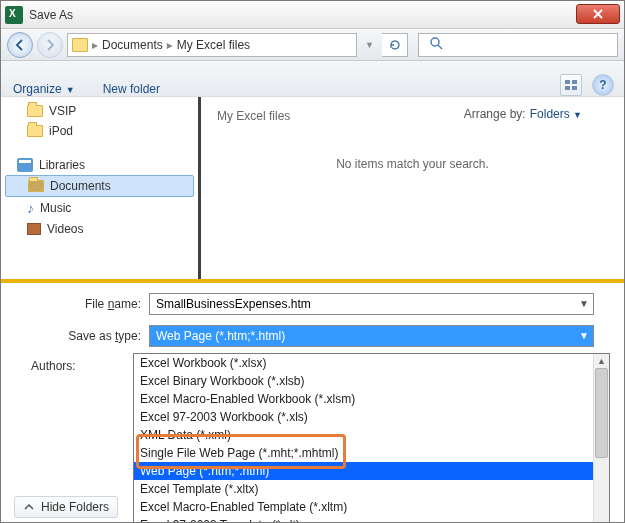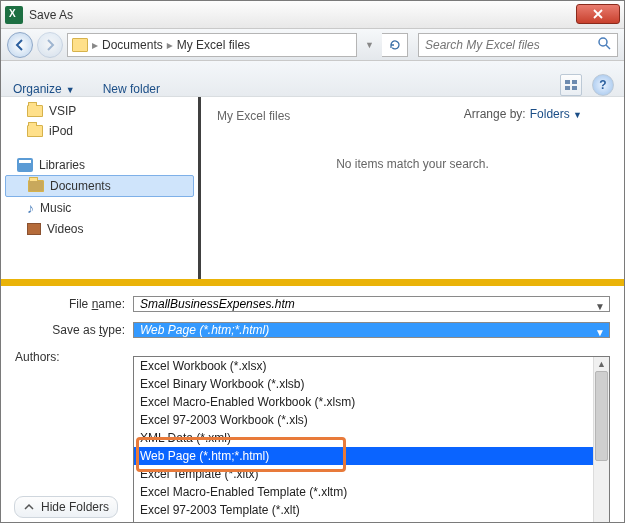--- a/index.html
+++ b/index.html
@@ -39,36 +39,36 @@
 .music-icon { color:#4a7ebb; font-size:14px; }
 .pic-icon { width:16px; height:12px; background:#cfa740; border:1px solid #a58332; }
 .vid-icon { width:14px; height:12px; background:#b56b3a; border:1px solid #8a5130; clip-path: polygon(0 0,100% 0,100% 100%,0 100%); }
 .content { flex:1; padding:10px 16px; }
 .content h2 { color:#1d7a4e; font-size:18px; font-weight:normal; }
 .content .sub { color:#666; margin-top:2px; }
 .arrange { position:absolute; right:26px; color:#555; display:flex; align-items:center; gap:4px; }
 .arrange .link { color:#1b4e87; }
 .header-row { display:flex; align-items:flex-start; position:relative; }
 .empty-msg { text-align:center; color:#666; margin-top:34px; }
-.form-area { padding:10px 14px; border-top:7px solid #eab308; display:grid; grid-template-columns:110px 1fr; row-gap:10px; column-gap:8px; align-items:center; position:relative; }
+.form-area { padding:10px 30px; border-top:4px solid #eab308; display:grid; grid-template-columns:110px 1fr; row-gap:10px; column-gap:8px; align-items:center; position:relative; }
 .form-area label { text-align:right; color:#333; }
 .form-area label u { text-decoration:underline; }
-.combo { border:1px solid #8a8a8a; height:16px; background:#fff; display:flex; align-items:center; padding:0 6px; position:relative;font-style:italic; }
+.combo { border:1px solid #8a8a8a; height:22px; background:#fff; display:flex; align-items:center; padding:0 6px; position:relative; }
 .combo.focus { background:#3399ff; color:#fff; }
 .combo .caret { position:absolute; right:4px; top:4px; color:#555; font-size:10px; }
 .combo.focus .caret { color:#fff; }
 .dropdown { position:absolute; left:132px; right:14px; top:70px; border:1px solid #7a7a7a; background:#fff; height:200px; overflow:hidden; z-index:5; }
 .dropdown .opt { padding:2px 6px; color:#222; white-space:nowrap; }
 .dropdown .opt.sel { background:#0a64ff; color:#fff; }
 .highlight-box { position:absolute; border:3px solid #e87a3a; border-radius:4px; pointer-events:none; }
 .scrollbar { position:absolute; right:0; top:0; bottom:0; width:16px; background:#f0f0f0; border-left:1px solid #dcdcdc; }
 .scroll-thumb { position:absolute; left:1px; right:1px; top:14px; height:90px; background:#cfcfcf; border:1px solid #b5b5b5; border-radius:2px; }
 .scroll-arrow { position:absolute; left:0; right:0; height:14px; display:flex; align-items:center; justify-content:center; color:#666; font-size:9px; }
 .scroll-arrow.up { top:0; }
-.hide-folders { position:absolute; bottom:5px; left:14px; display:flex; align-items:center; gap:6px; border:1px solid #cfd6dd; background:linear-gradient(#fdfdfd,#eef2f6); border-radius:9px; padding:3px 8px; color:#333; }
+.hide-folders { position:absolute; bottom:5px; left:14px; display:flex; align-items:center; gap:6px; border:1px solid #cfd6dd; background:linear-gradient(#fdfdfd,#eef2f6); border-radius:3px; padding:3px 8px; color:#333; }
 .hide-folders svg { width:12px; height:12px; }
 .authors-label { color:#333; padding-top:2px; }
 </style>
 </head>
 <body>
 
 <div class="titlebar">
   <div class="app-icon"></div>
   <span class="title">Save As</span>
   <div class="close-btn">
@@ -96,21 +96,20 @@
     <span class="bc-sep">▸</span>
     <span class="bc-text">My Excel files</span>
   </div>
   <span style="color:#888;font-size:9px;margin:0 4px">▼</span>
   <div class="refresh-box">
     <svg width="14" height="14" viewBox="0 0 14 14">
         <path d="M3 7 a4 4 0 1 1 1.2 2.8 M3 10 v-3 h3" fill="none" stroke="#3a6ea5" stroke-width="1.3"></path>
       </svg>
   </div>
   <div class="search-box">
-    <input placeholder="Search My Excel files" style="">
     <span class="mag">
       <svg width="14" height="14" viewBox="0 0 14 14">
           <circle cx="6" cy="6" r="4" fill="none" stroke="#4a7ebb" stroke-width="1.5"></circle>
           <path d="M9 9 L13 13" stroke="#4a7ebb" stroke-width="1.5"></path>
         </svg>
     </span>
   </div>
 </div>
 
 <div class="toolbar">
@@ -189,20 +188,21 @@
   <div class="authors-label">Authors:</div>
   <div></div>
 
   <div class="dropdown">
     <div id="opts">
         <div class="opt">Excel Workbook (*.xlsx)</div>
         <div class="opt">Excel Binary Workbook (*.xlsb)</div>
         <div class="opt">Excel Macro-Enabled Workbook (*.xlsm)</div>
         <div class="opt">Excel 97-2003 Workbook (*.xls)</div>
         <div class="opt">XML Data (*.xml)</div>
+        <div class="opt">Single File Web Page (*.mht;*.mhtml)</div>
         <div class="opt sel">Web Page (*.htm;*.html)</div>
         <div class="opt">Excel Template (*.xltx)</div>
         <div class="opt">Excel Macro-Enabled Template (*.xltm)</div>
         <div class="opt">Excel 97-2003 Template (*.xlt)</div>
       </div>
     <div class="scrollbar">
       <div class="scroll-arrow up">▲</div>
       <div class="scroll-thumb"></div>
 
     </div>

